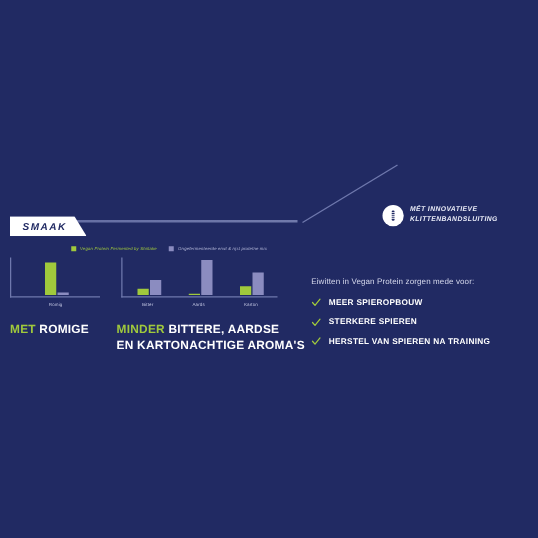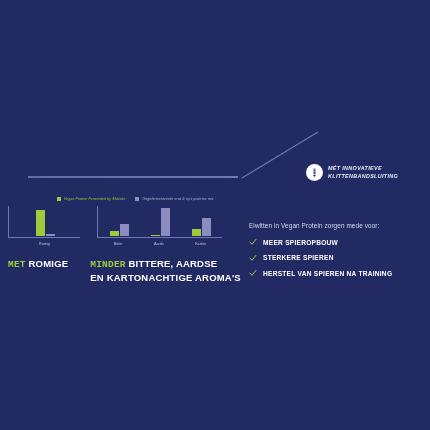--- a/index.html
+++ b/index.html
@@ -100,21 +100,21 @@
     font-size:3.6px;color:#c2c6e2;text-align:center;
     letter-spacing:.1px;white-space:nowrap;
   }
 
   
   .headlines{position:absolute;left:8px;top:258px;display:flex;gap:22px;}
   .headline{
     font-size:9.5px;font-weight:bold;color:#ffffff;
     line-height:1.32;letter-spacing:.2px;white-space:nowrap;
   }
-  .hl-accent{color:#a0c93c;font-family:Liberation Mono, monospace;}
+  .hl-accent{color:#a0c93c;}
 
   
   .benefits{position:absolute;left:249px;top:222px;width:175px;}
   .benefits-title{
     font-size:6.4px;color:#d6d9ed;letter-spacing:.1px;
     margin-bottom:9px;white-space:nowrap;
   }
   .benefit-row{
     display:flex;align-items:center;gap:6px;margin-bottom:7.5px;
   }
@@ -128,20 +128,23 @@
 <body>
 
 <div class="panel">
 
   <div class="rule"></div>
 
   <svg class="diag" viewBox="0 0 120 50">
     <line x1="2" y1="48" x2="78" y2="2" stroke="#6f78ad" stroke-width="1.1"></line>
   </svg>
 
+  <div class="smaak-tab">
+    <span>SMAAK</span>
+  </div>
 
   <div class="badge">
     <div class="badge-circle">
       <svg width="11" height="11" viewBox="0 0 24 24">
         <rect x="9.5" y="3" width="5" height="18" rx="2.2" fill="#212a63"></rect>
         <rect x="6.6" y="5.6" width="10.8" height="1.5" rx=".7" fill="#ffffff"></rect>
         <rect x="6.6" y="9" width="10.8" height="1.5" rx=".7" fill="#ffffff"></rect>
         <rect x="6.6" y="12.4" width="10.8" height="1.5" rx=".7" fill="#ffffff"></rect>
         <rect x="6.6" y="15.8" width="10.8" height="1.5" rx=".7" fill="#ffffff"></rect>
       </svg>

